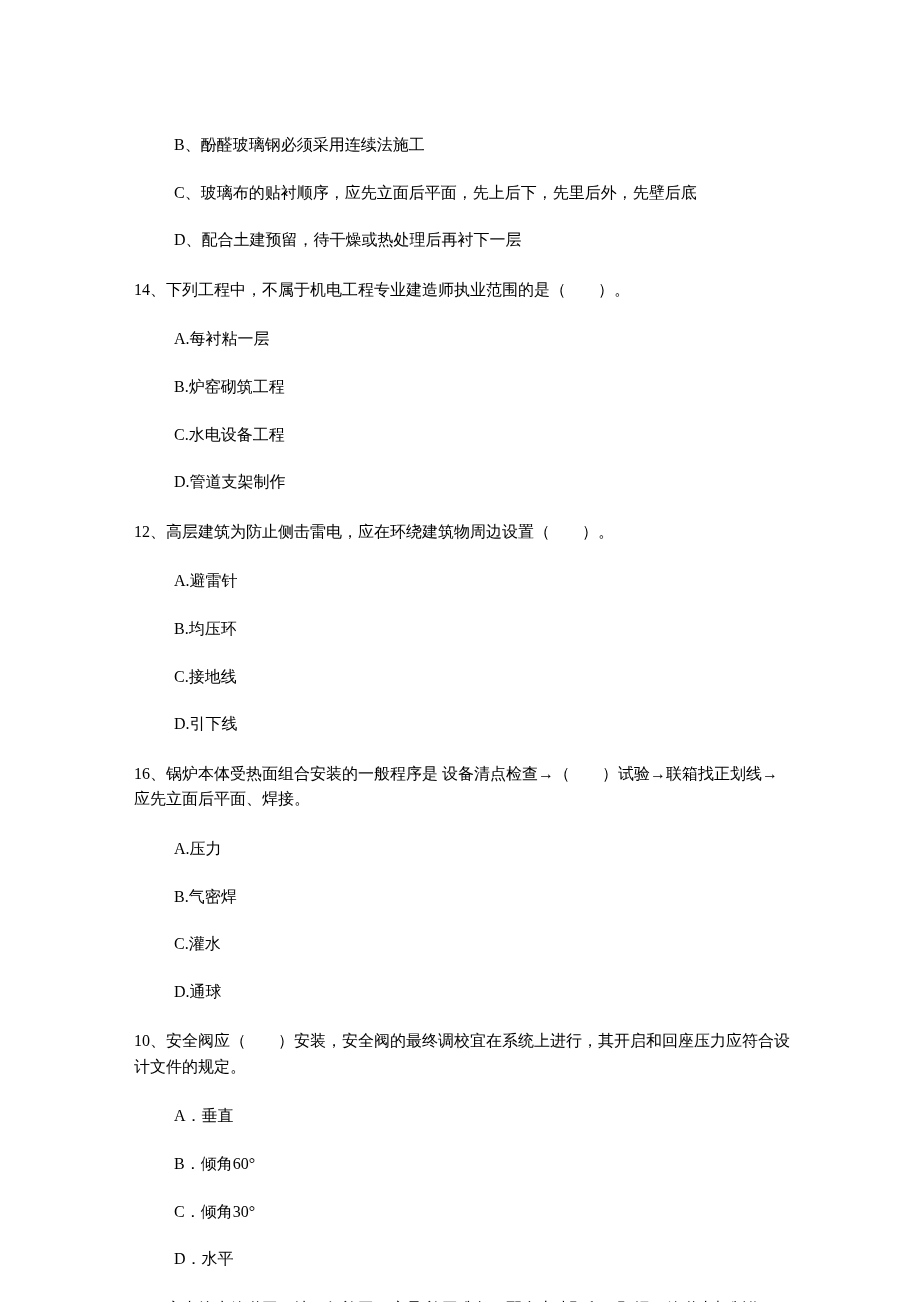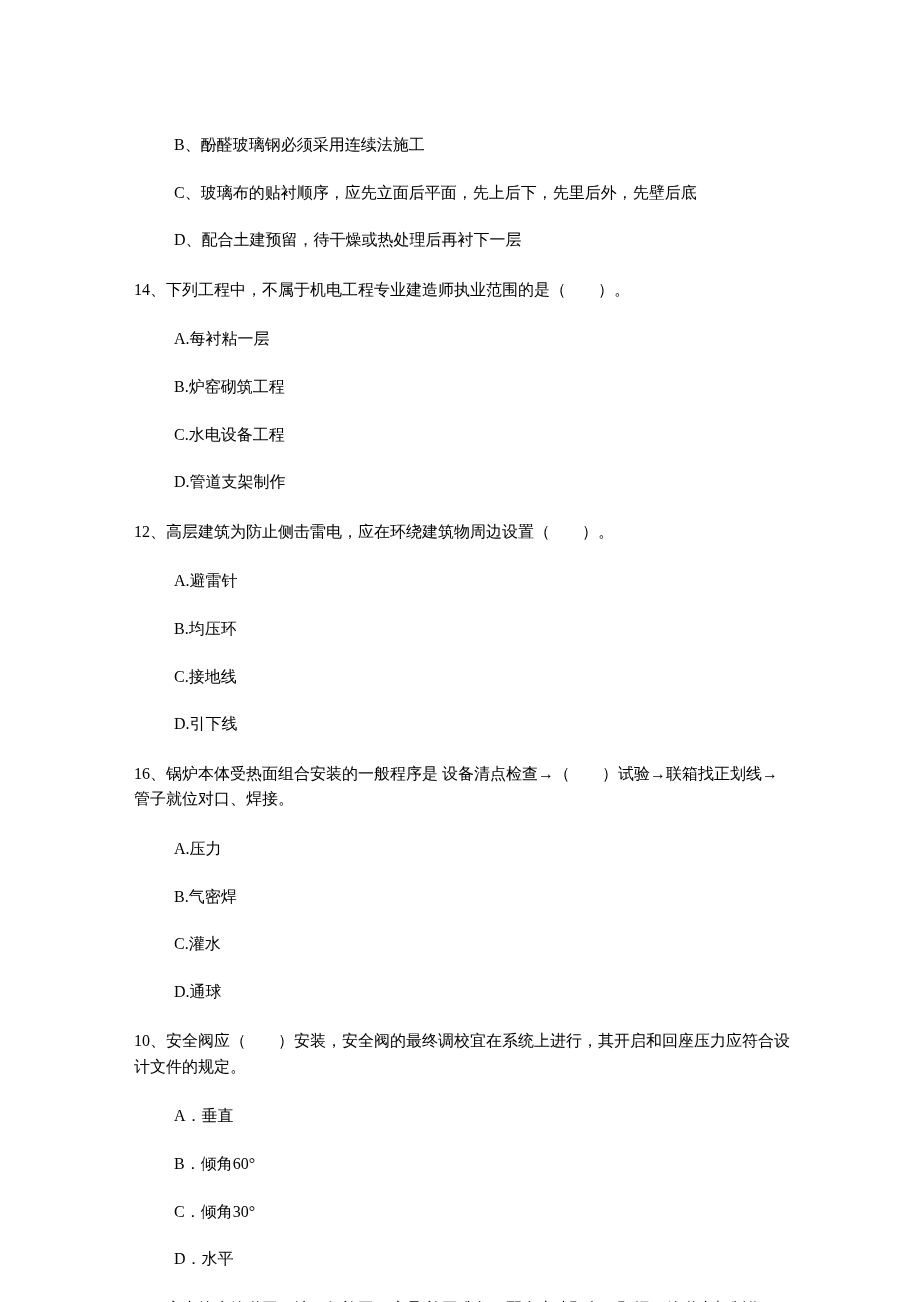--- a/index.html
+++ b/index.html
@@ -40,21 +40,21 @@
 
 <div class="question">
   <span>12、</span><span>高层建筑为防止侧击雷电，应在环绕建筑物周边设置（　　）。</span>
 </div>
 <div class="option">A.避雷针</div>
 <div class="option">B.均压环</div>
 <div class="option">C.接地线</div>
 <div class="option">D.引下线</div>
 
 <div class="question">
-  <span>16、</span><span>锅炉本体受热面组合安装的一般程序是 设备清点检查→（　　）试验→联箱找正划线→管子就位对口、焊接。</span>
+  <span>16、</span><span>锅炉本体受热面组合安装的一般程序是 设备清点检查→（　　）试验→联箱找正划线→应先立面后平面、焊接。</span>
 </div>
 <div class="option">A.压力</div>
 <div class="option">B.气密焊</div>
 <div class="option">C.灌水</div>
 <div class="option">D.通球</div>
 
 <div class="question">
   <span>10、</span><span>安全阀应（　　）安装，安全阀的最终调校宜在系统上进行，其开启和回座压力应符合设计文件的规定。</span>
 </div>
 <div class="option">A．垂直</div>

